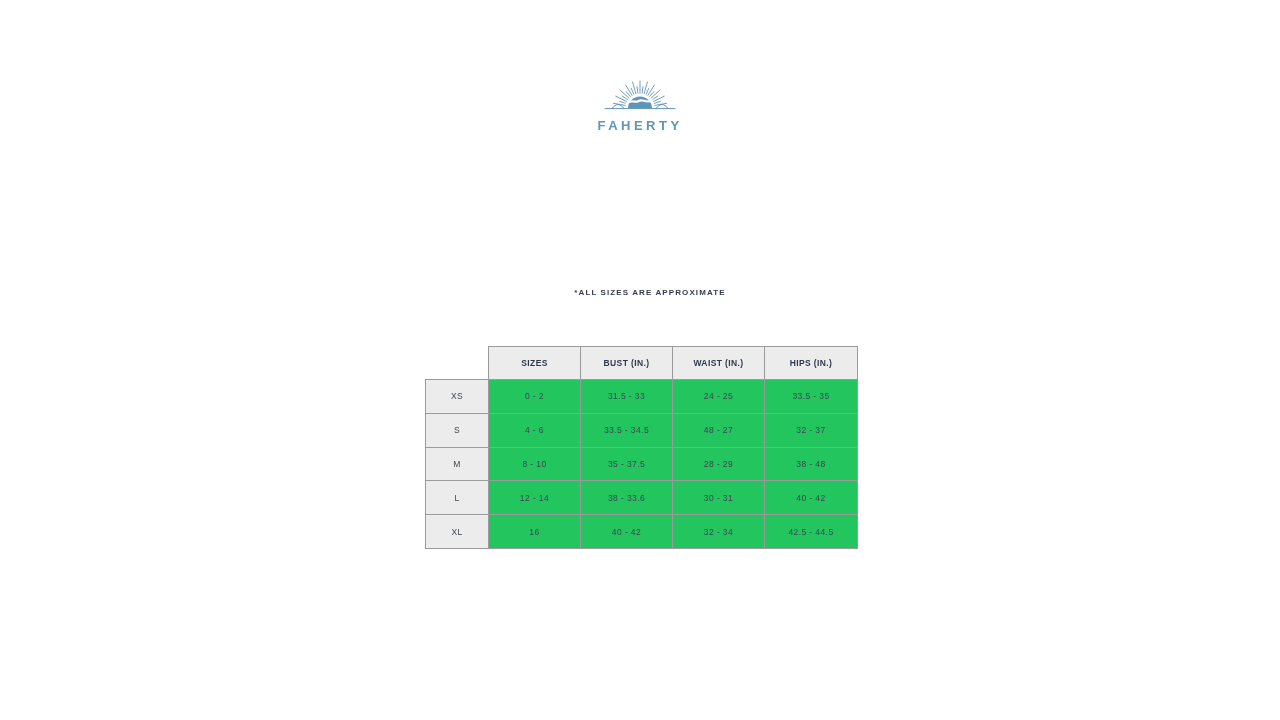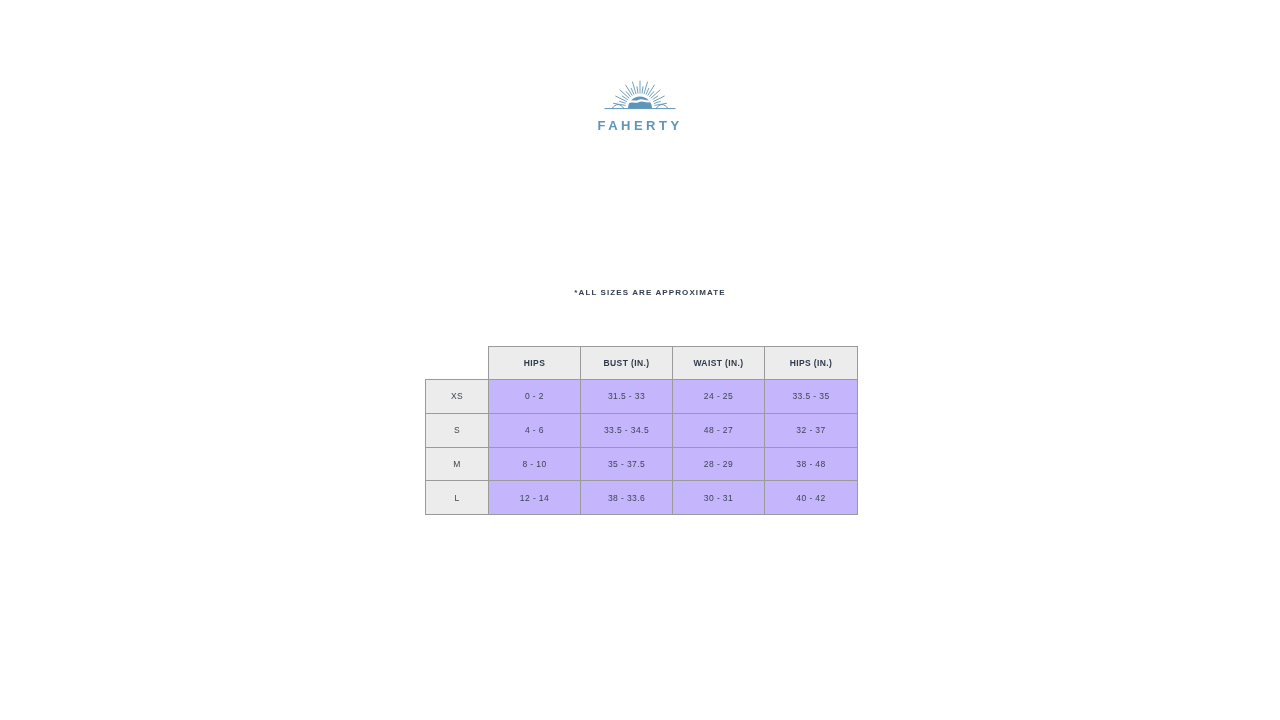--- a/index.html
+++ b/index.html
@@ -93,21 +93,21 @@
     color: #2e3a4b;
   }
   .size-table td.blank {
     border: none;
     background: transparent;
   }
   .size-table tbody th.rowlabel {
     background: var(--header-cell-bg, #ececec);
     font-weight: 400;
   }
-  .size-table tbody td { background: #c4b5fd; }
+  .size-table tbody td { background: #22c55e; }
 </style>
 </head>
 <body>
 
 <div class="logo">
   <svg width="90" height="42" viewBox="0 0 90 42">
     <g class="rays">
         <line x1="59.77" y1="33.40" x2="71.59" y2="31.31"></line>
         <line x1="59.27" y1="31.36" x2="65.45" y2="29.36"></line>
         <line x1="58.48" y1="29.42" x2="69.27" y2="24.16"></line>
@@ -147,21 +147,21 @@
   <colgroup>
     <col style="width:63px">
     <col style="width:92px">
     <col style="width:92px">
     <col style="width:92px">
     <col style="width:93px">
   </colgroup>
   <thead>
     <tr>
       <td class="blank"></td>
-      <th>HIPS</th>
+      <th>SIZES</th>
       <th>BUST (IN.)</th>
       <th>WAIST (IN.)</th>
       <th>HIPS (IN.)</th>
     </tr>
   </thead>
   <tbody>
     <tr>
       <th class="rowlabel">XS</th>
       <td>0 - 2</td>
       <td>31.5 - 33</td>
@@ -182,14 +182,21 @@
       <td>28 - 29</td>
       <td>38 - 48</td>
     </tr>
     <tr>
       <th class="rowlabel">L</th>
       <td>12 - 14</td>
       <td>38 - 33.6</td>
       <td>30 - 31</td>
       <td>40 - 42</td>
     </tr>
+    <tr>
+      <th class="rowlabel">XL</th>
+      <td>16</td>
+      <td>40 - 42</td>
+      <td>32 - 34</td>
+      <td>42.5 - 44.5</td>
+    </tr>
   </tbody>
 </table>
 
 </body></html>

